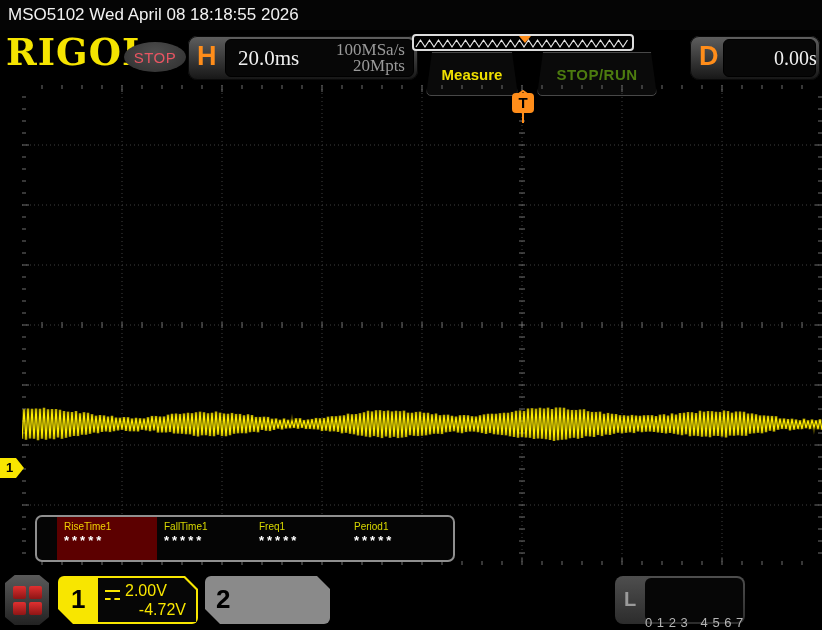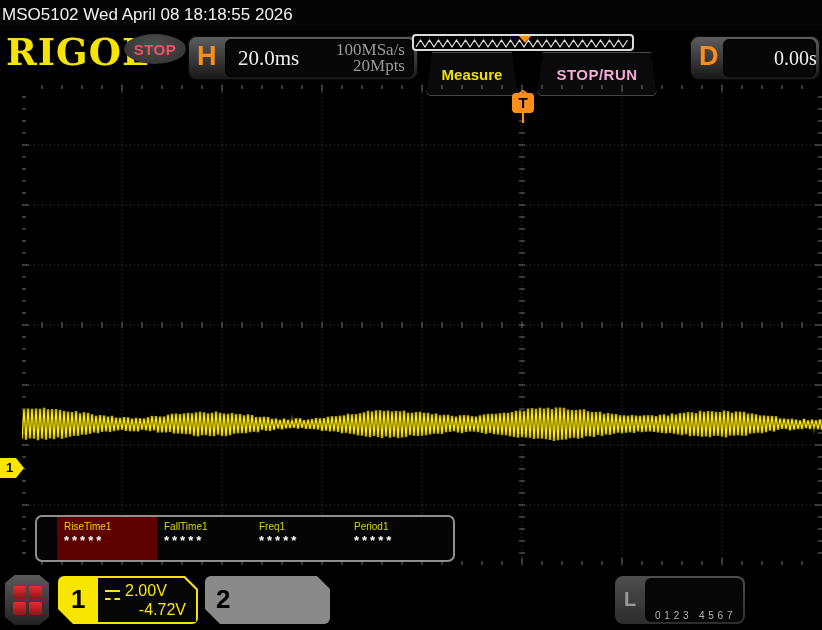--- a/index.html
+++ b/index.html
@@ -1,29 +1,29 @@
 <!DOCTYPE html>
 <html><head>
 <meta charset="utf-8">
 <style>
   html,body{margin:0;padding:0;background:#000;}
   #screen{position:relative;width:822px;height:630px;background:#000;overflow:hidden;
           font-family:"Liberation Sans",sans-serif;}
 
   
   .titlebar{position:absolute;left:0;top:0;width:100%;height:30px;background:#050505;
-            color:#f2f2f2;font-size:17px;line-height:30px;padding-left:2px;box-sizing:border-box;}
+            color:#f2f2f2;font-size:17px;line-height:30px;padding-left:8px;box-sizing:border-box;}
 
   
   .header{position:absolute;left:0;top:30px;width:100%;height:55px;background:#000;}
   .logo{position:absolute;left:6px;top:0px;font-family:"DejaVu Serif",serif;font-weight:bold;
         font-size:37px;color:#f5e400;letter-spacing:1px;}
-  .stop-badge{position:absolute;left:124px;top:4px;width:62px;height:30px;border-radius:50%;
+  .stop-badge{position:absolute;left:124px;top:12px;width:62px;height:30px;border-radius:50%;
         background:radial-gradient(ellipse at 50% 35%, #4e4e4e, #2e2e2e);color:#e85562;
-        font-weight:bold;font-size:15px;display:flex;align-items:center;justify-content:center;
+        font-weight:normal;font-size:15px;display:flex;align-items:center;justify-content:center;
         letter-spacing:.5px;}
   .sixpanel{position:absolute;top:6px;height:44px;border-radius:9px;
         background:linear-gradient(#5f5f5f,#161616);box-shadow:0 0 0 1px #0a0a0a inset;}
   .h-panel{left:188px;width:230px;}
   .d-panel{left:690px;width:130px;}
   .panel-letter{position:absolute;left:9px;top:5px;font-size:27px;font-weight:bold;color:#ff8d1a;}
   .panel-inner{position:absolute;top:3px;right:4px;bottom:3px;background:#070707;
         border-radius:6px;border:1px solid #000;font-family:Liberation Serif, serif;}
   .h-inner{left:37px;}
   .d-inner{left:33px;}
@@ -34,21 +34,21 @@
   .preview-bar{position:absolute;left:412px;top:4px;width:222px;height:17px;background:#000;
         border:2px solid #dcdcdc;border-radius:4px;box-sizing:border-box;}
   .preview-tri{position:absolute;left:105px;top:0px;width:12px;height:7px;background:#ff8d1a;
         clip-path:polygon(0 0,100% 0,50% 100%);}
 
   .hdr-btn{position:absolute;top:22px;height:44px;background:#0a0a0a;border:1px solid #484848;
         border-radius:5px;display:flex;align-items:center;justify-content:center;
         font-weight:bold;font-size:15px;box-sizing:border-box;
         clip-path:polygon(6px 0,calc(100% - 6px) 0,100% 100%,0 100%);}
   .measure-btn{left:426px;width:92px;color:#f0e000;}
-  .stoprun-btn{left:537px;width:120px;color:#f9a8d4;letter-spacing:.5px;}
+  .stoprun-btn{left:537px;width:120px;color:#4d7c0f;letter-spacing:.5px;}
 
   
   .grid-wrap{position:absolute;left:22px;top:85px;width:800px;height:480px;}
   .grid-wrap svg{position:absolute;left:0;top:0;}
 
   
   .trig-marker{position:absolute;left:512px;top:85px;width:22px;height:40px;}
   .trig-badge{position:absolute;left:0;top:8px;width:22px;height:20px;background:#ff8d1a;
         border-radius:4px;color:#000;font-weight:bold;font-size:15px;text-align:center;line-height:20px;}
   .trig-stem{position:absolute;left:10px;top:28px;width:2px;height:10px;background:#ff8d1a;}
@@ -88,21 +88,21 @@
   .ch-line1{display:flex;align-items:flex-end;gap:5px;padding:4px 0 0 7px;font-size:16px;}
   .ch-line2{text-align:right;padding-right:10px;font-size:16px;margin-top:1px;}
   .ch1 .ch-line1,.ch1 .ch-line2{color:#f8e600;}
   .ch2 .ch-line1,.ch2 .ch-line2{color:#9a9a9a;}
   .dc-icon{width:15px;height:6px;border-top:2px solid currentColor;border-bottom:2px dashed currentColor;}
 
   .la-panel{position:absolute;left:615px;top:11px;width:130px;height:48px;
         background:linear-gradient(#4e4e4e,#2c2c2c);border-radius:8px;}
   .la-letter{position:absolute;left:9px;top:12px;font-size:20px;font-weight:bold;color:#9a9a9a;}
   .la-inner{position:absolute;left:30px;top:2px;right:2px;bottom:2px;background:#060606;border-radius:6px;
-        color:#b4b4b4;font-size:10px;line-height:15px;text-align:center;box-sizing:border-box;
+        color:#b4b4b4;font-size:13px;line-height:15px;text-align:center;padding-top:7px;box-sizing:border-box;
         letter-spacing:.5px;white-space:pre;}
 </style>
 </head>
 <body>
 
 <div id="screen">
 
   <div class="titlebar">MSO5102  Wed April 08 18:18:55 2026</div>
 
   <div class="header">

